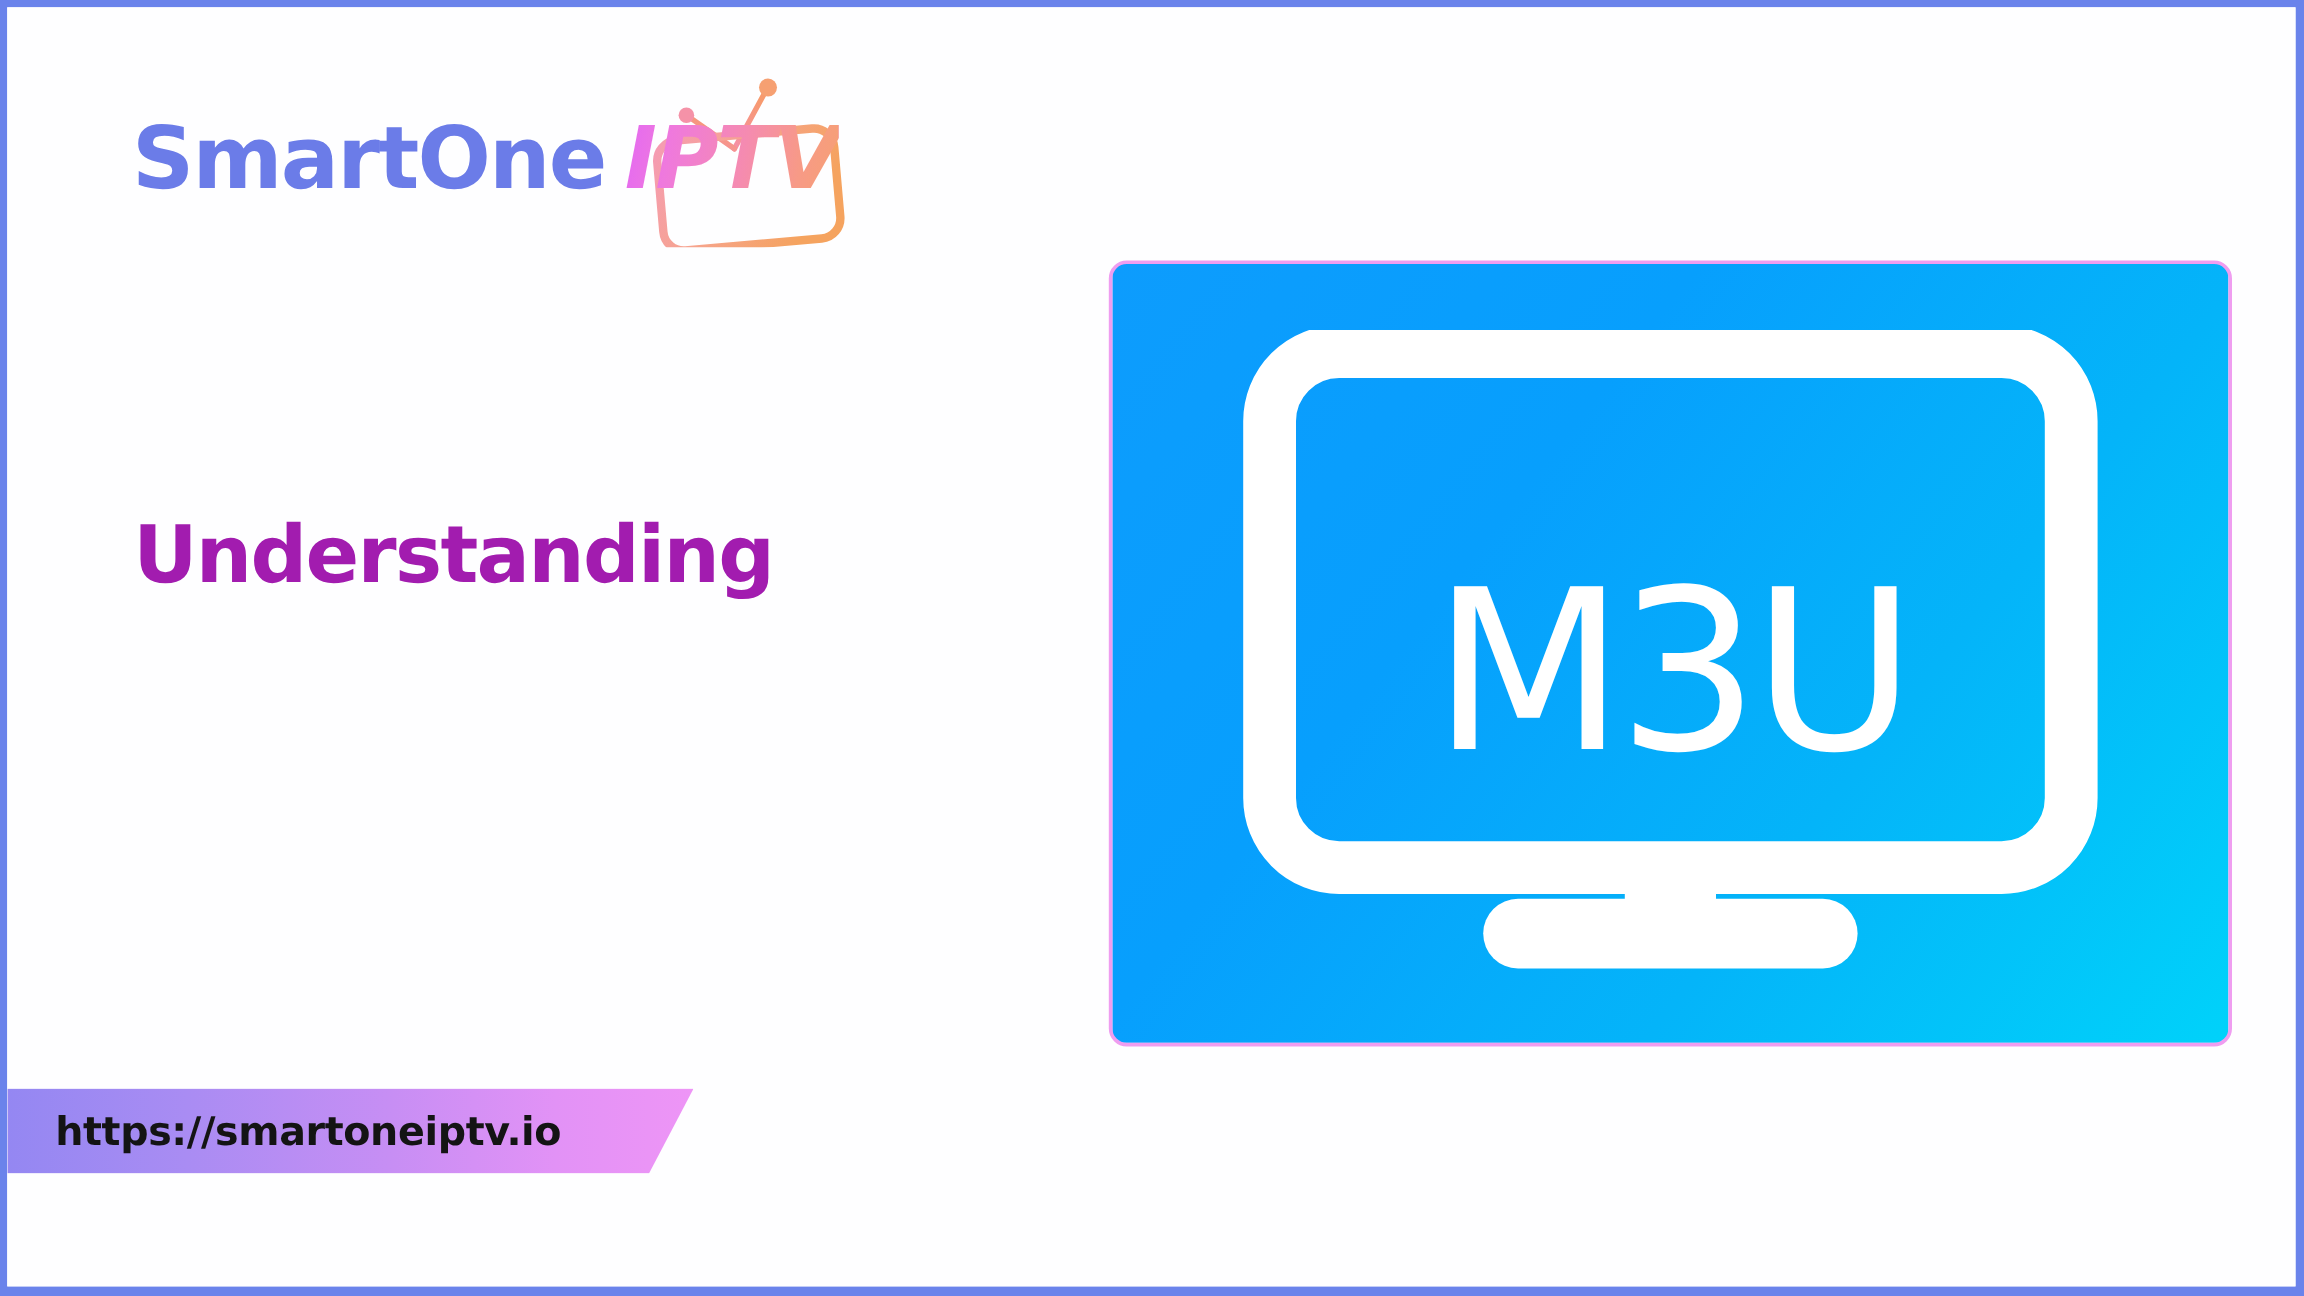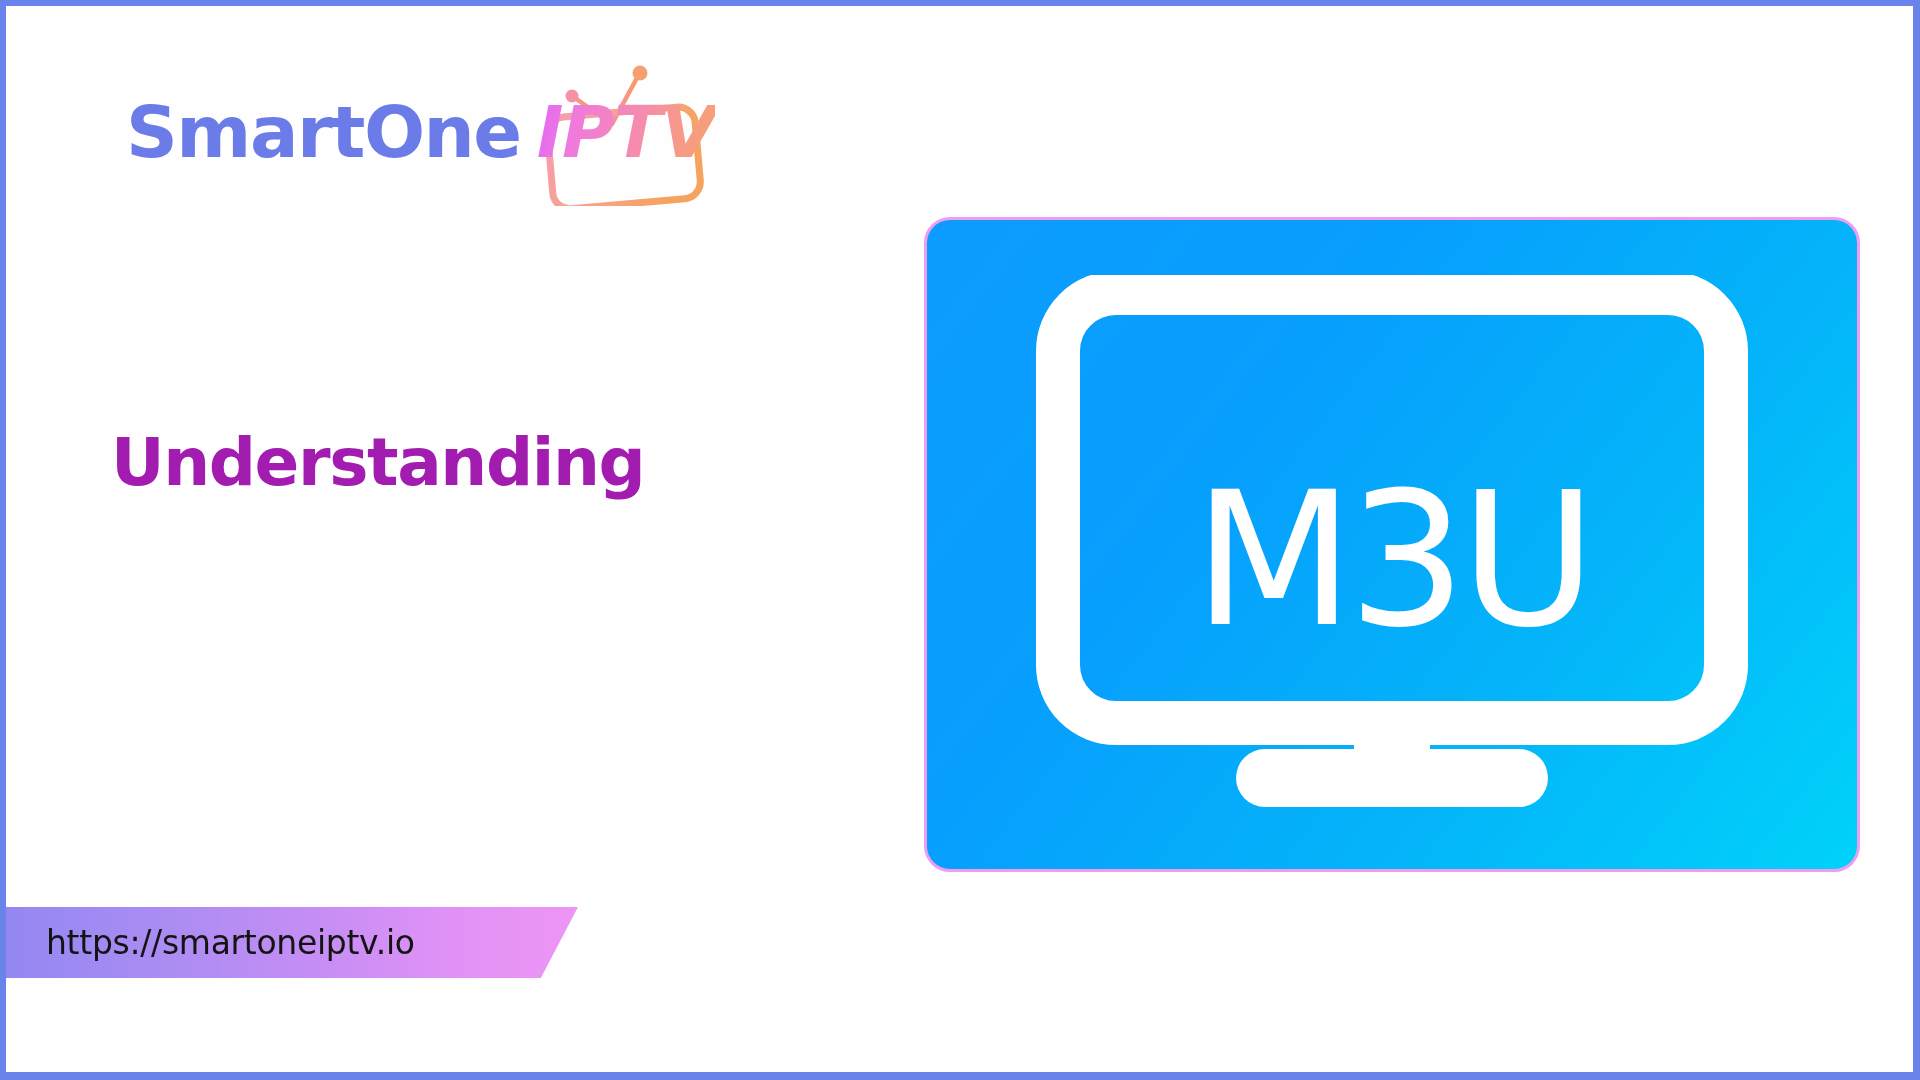--- a/index.html
+++ b/index.html
@@ -46,21 +46,20 @@
     font-family: "DejaVu Sans", sans-serif;
     font-size: 72px;
     font-weight: 700;
     letter-spacing: -1.5px;
     line-height: 1;
     white-space: nowrap;
     z-index: 3;
   }
   .word-smartone {
     color: #6b7ce8;
-    margin-left: 16px;
   }
   .word-gap { display: inline-block; width: 16px; }
   .word-iptv {
     background: linear-gradient(100deg, #e368f4 0%, #ef79dd 22%, #f58bb0 55%, #f79a86 80%, #f6a173 100%);
     -webkit-background-clip: text;
     background-clip: text;
     color: transparent;
     font-style: italic;
     -webkit-text-fill-color: transparent;
   }
@@ -98,34 +97,34 @@
     height: 71px;
     background: linear-gradient(90deg, #9487f2 0%, #a98cf3 26%, #c78ef4 56%, #e292f6 80%, #ee95f6 100%);
     -webkit-clip-path: polygon(0 0, 100% 0, 93.5% 100%, 0 100%);
     clip-path: polygon(0 0, 100% 0, 93.5% 100%, 0 100%);
     display: flex;
     align-items: center;
   }
   .url-text {
     font-family: "DejaVu Sans", sans-serif;
     font-size: 33px;
-    font-weight: 400;
+    font-weight: 700;
     letter-spacing: -0.3px;
     color: #141414;
     padding-left: 40px;
   }
 
   
   .m3u-card {
     position: absolute;
     left: 918px;
     top: 211px;
     width: 936px;
     height: 655px;
-    border-radius: 26px;
+    border-radius: 15px;
     background: linear-gradient(128deg, #0d9cfd 0%, #079ffd 34%, #04b4f9 66%, #00d2fa 100%);
     border: 3px solid #ef9df0;
     box-sizing: border-box;
     overflow: hidden;
   }
   .m3u-monitor {
     position: absolute;
     left: 50%;
     top: 50%;
     transform: translate(-50%, -50%);

